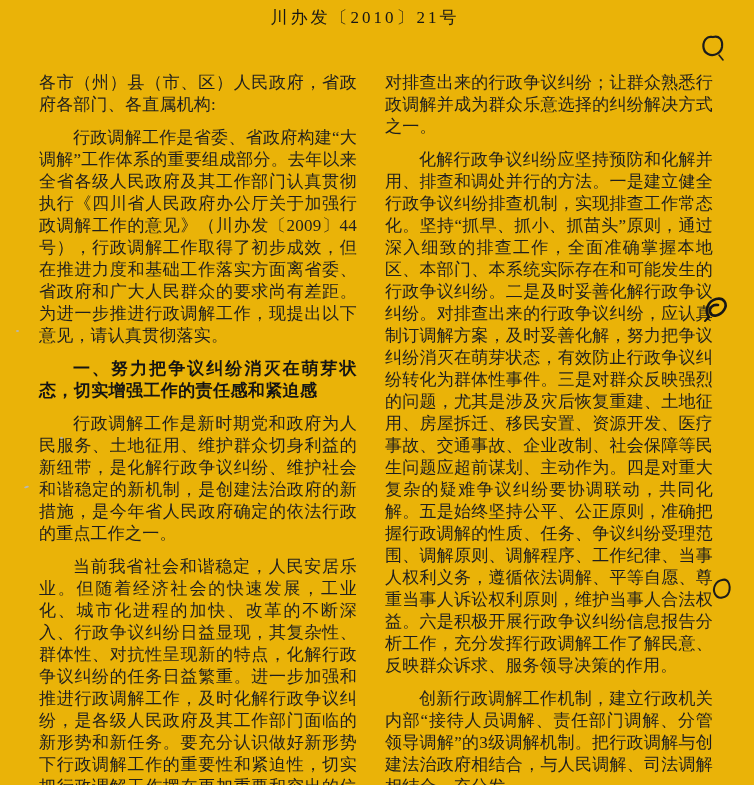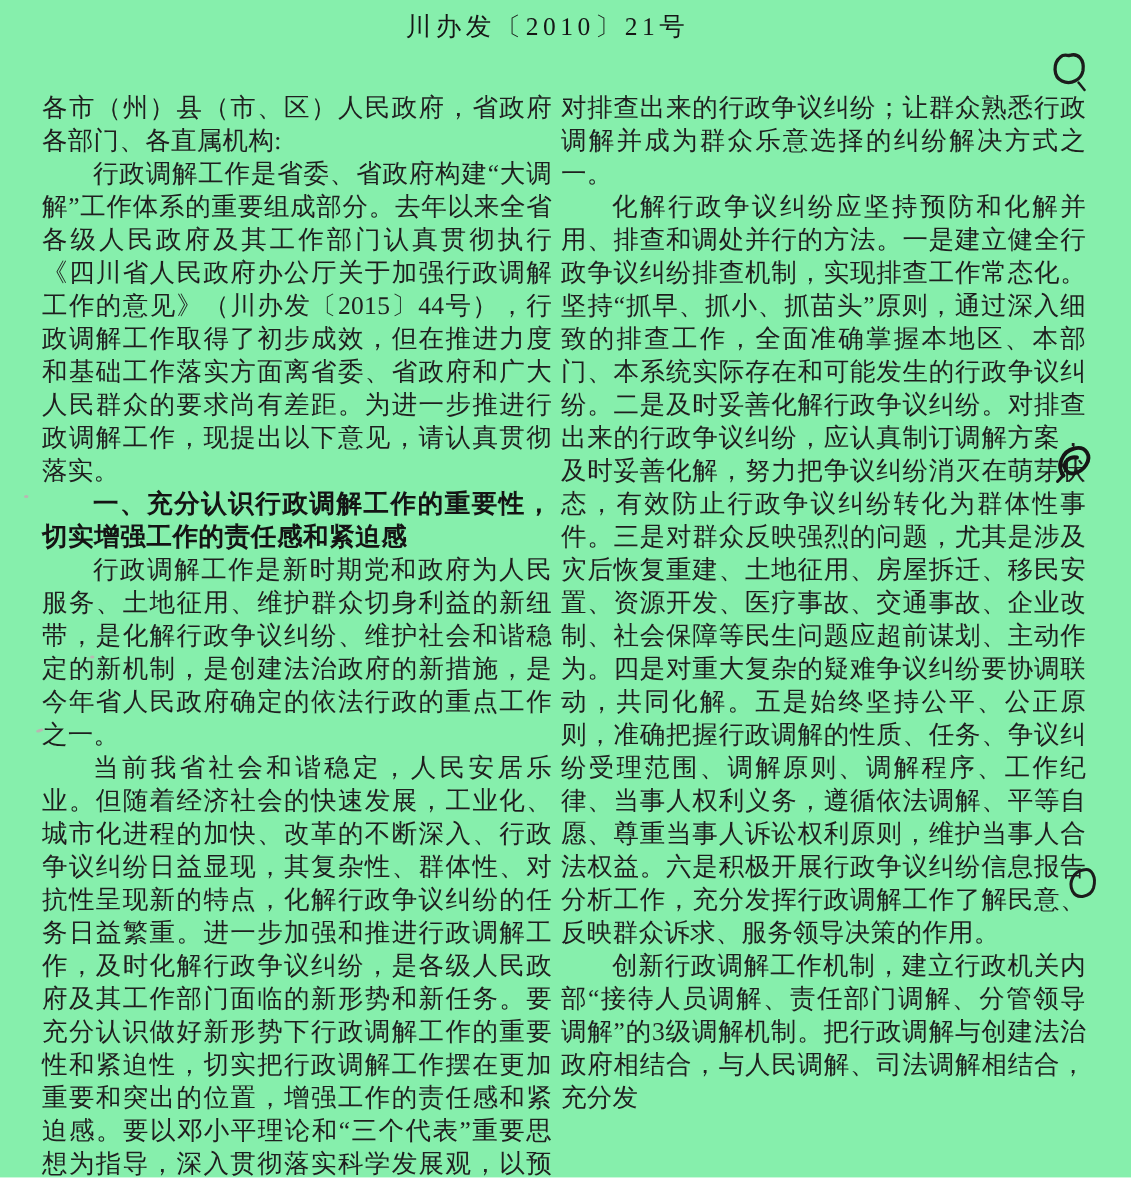--- a/index.html
+++ b/index.html
@@ -4,21 +4,21 @@
 <style>
   html, body {
     margin: 0;
     padding: 0;
     background: #ffffff;
   }
   .page {
     position: relative;
     width: 754px;
     height: 785px;
-    background: #86efac;
+    background: #eab308;
     overflow: hidden;
     font-family: "Liberation Serif", serif;
     color: #1f1f1f;
   }
   .doc-number {
     position: absolute;
     top: 6px;
     left: 0;
     width: 730px;
     text-align: center;
@@ -30,21 +30,21 @@
     position: absolute;
     top: 61px;
     font-size: 17px;
     line-height: 22px;
     text-align: justify;
     text-justify: inter-ideograph;
     letter-spacing: 0.2px;
   }
   .col-left  { left: 28px;  width: 340px; }
   .col-right { left: 374px; width: 350px; }
-  .col p { margin: 0; }
+  .col p { margin: 11px; }
   .para   { text-indent: 2em; }
   .flush  { text-indent: 0; }
   .heading {
     text-indent: 2em;
     font-weight: bold;
     font-family: "Liberation Sans", sans-serif;
     letter-spacing: 0.4px;
     color: #141414;
   }
   .pen-mark {
@@ -67,22 +67,22 @@
 </style>
 </head>
 <body>
 
 <div class="page">
 
   <div class="doc-number">川办发〔2010〕21号</div>
 
   <div class="col col-left">
     <p class="flush">各市（州）县（市、区）人民政府，省政府各部门、各直属机构:</p>
-    <p class="para">行政调解工作是省委、省政府构建“大调解”工作体系的重要组成部分。去年以来全省各级人民政府及其工作部门认真贯彻执行《四川省人民政府办公厅关于加强行政调解工作的意见》（川办发〔2015〕44号），行政调解工作取得了初步成效，但在推进力度和基础工作落实方面离省委、省政府和广大人民群众的要求尚有差距。为进一步推进行政调解工作，现提出以下意见，请认真贯彻落实。</p>
-    <p class="heading">一、充分认识行政调解工作的重要性，切实增强工作的责任感和紧迫感</p>
+    <p class="para">行政调解工作是省委、省政府构建“大调解”工作体系的重要组成部分。去年以来全省各级人民政府及其工作部门认真贯彻执行《四川省人民政府办公厅关于加强行政调解工作的意见》（川办发〔2009〕44号），行政调解工作取得了初步成效，但在推进力度和基础工作落实方面离省委、省政府和广大人民群众的要求尚有差距。为进一步推进行政调解工作，现提出以下意见，请认真贯彻落实。</p>
+    <p class="heading">一、努力把争议纠纷消灭在萌芽状态，切实增强工作的责任感和紧迫感</p>
     <p class="para">行政调解工作是新时期党和政府为人民服务、土地征用、维护群众切身利益的新纽带，是化解行政争议纠纷、维护社会和谐稳定的新机制，是创建法治政府的新措施，是今年省人民政府确定的依法行政的重点工作之一。</p>
     <p class="para">当前我省社会和谐稳定，人民安居乐业。但随着经济社会的快速发展，工业化、城市化进程的加快、改革的不断深入、行政争议纠纷日益显现，其复杂性、群体性、对抗性呈现新的特点，化解行政争议纠纷的任务日益繁重。进一步加强和推进行政调解工作，及时化解行政争议纠纷，是各级人民政府及其工作部门面临的新形势和新任务。要充分认识做好新形势下行政调解工作的重要性和紧迫性，切实把行政调解工作摆在更加重要和突出的位置，增强工作的责任感和紧迫感。要以邓小平理论和“三个代表”重要思想为指导，深入贯彻落实科学发展观，以预防和化解行政争议纠纷为主线，拓展行政调解领域，强化行政调解的化解、预防和教育功能。让广大干部熟练掌握行政调解的程序、范围、原则和规则，</p>
   </div>
 
   <div class="col col-right">
     <p class="flush">对排查出来的行政争议纠纷；让群众熟悉行政调解并成为群众乐意选择的纠纷解决方式之一。</p>
     <p class="para">化解行政争议纠纷应坚持预防和化解并用、排查和调处并行的方法。一是建立健全行政争议纠纷排查机制，实现排查工作常态化。坚持“抓早、抓小、抓苗头”原则，通过深入细致的排查工作，全面准确掌握本地区、本部门、本系统实际存在和可能发生的行政争议纠纷。二是及时妥善化解行政争议纠纷。对排查出来的行政争议纠纷，应认真制订调解方案，及时妥善化解，努力把争议纠纷消灭在萌芽状态，有效防止行政争议纠纷转化为群体性事件。三是对群众反映强烈的问题，尤其是涉及灾后恢复重建、土地征用、房屋拆迁、移民安置、资源开发、医疗事故、交通事故、企业改制、社会保障等民生问题应超前谋划、主动作为。四是对重大复杂的疑难争议纠纷要协调联动，共同化解。五是始终坚持公平、公正原则，准确把握行政调解的性质、任务、争议纠纷受理范围、调解原则、调解程序、工作纪律、当事人权利义务，遵循依法调解、平等自愿、尊重当事人诉讼权利原则，维护当事人合法权益。六是积极开展行政争议纠纷信息报告分析工作，充分发挥行政调解工作了解民意、反映群众诉求、服务领导决策的作用。</p>
     <p class="para">创新行政调解工作机制，建立行政机关内部“接待人员调解、责任部门调解、分管领导调解”的3级调解机制。把行政调解与创建法治政府相结合，与人民调解、司法调解相结合，充分发</p>
   </div>
 

